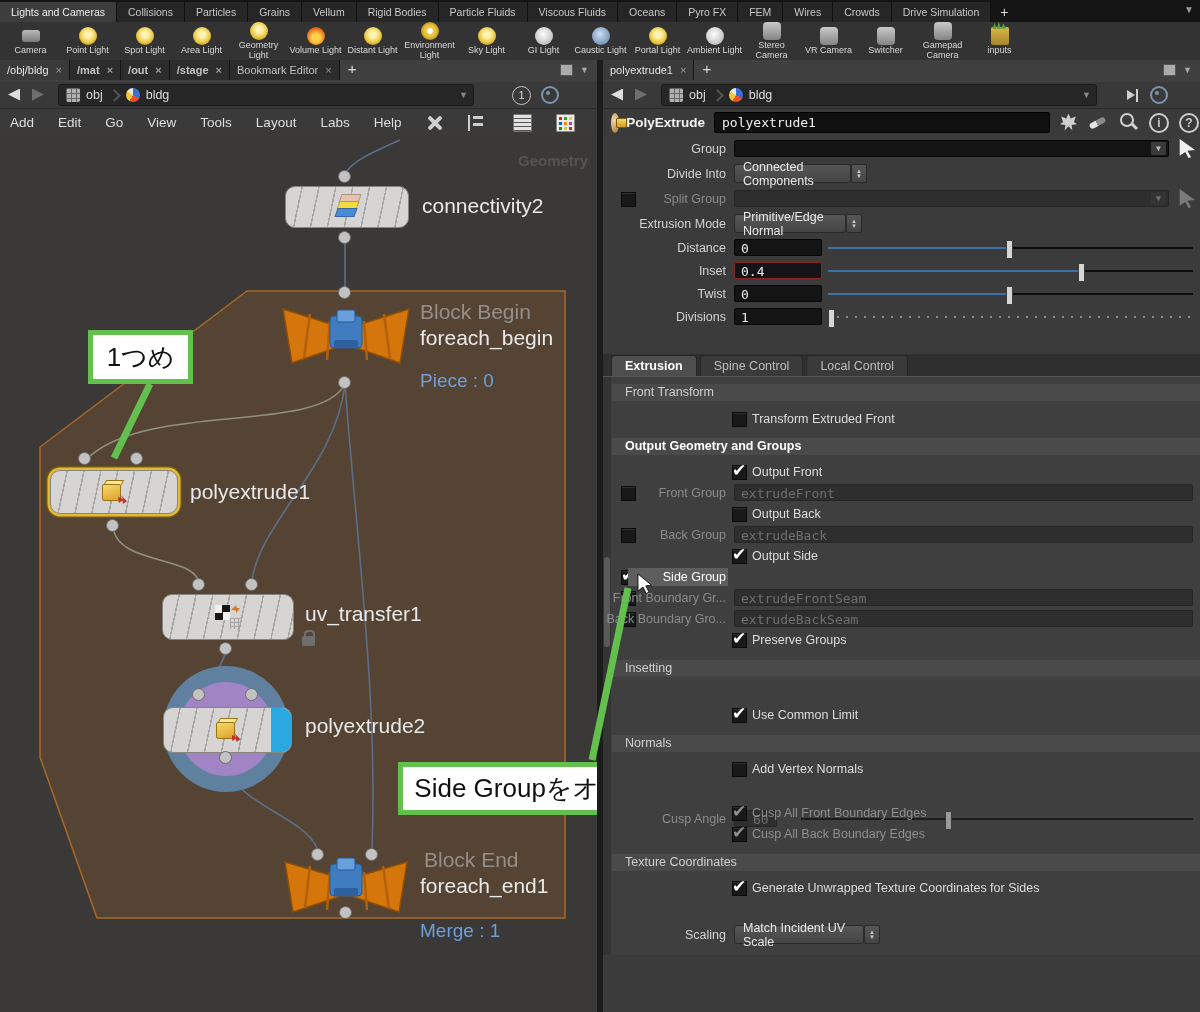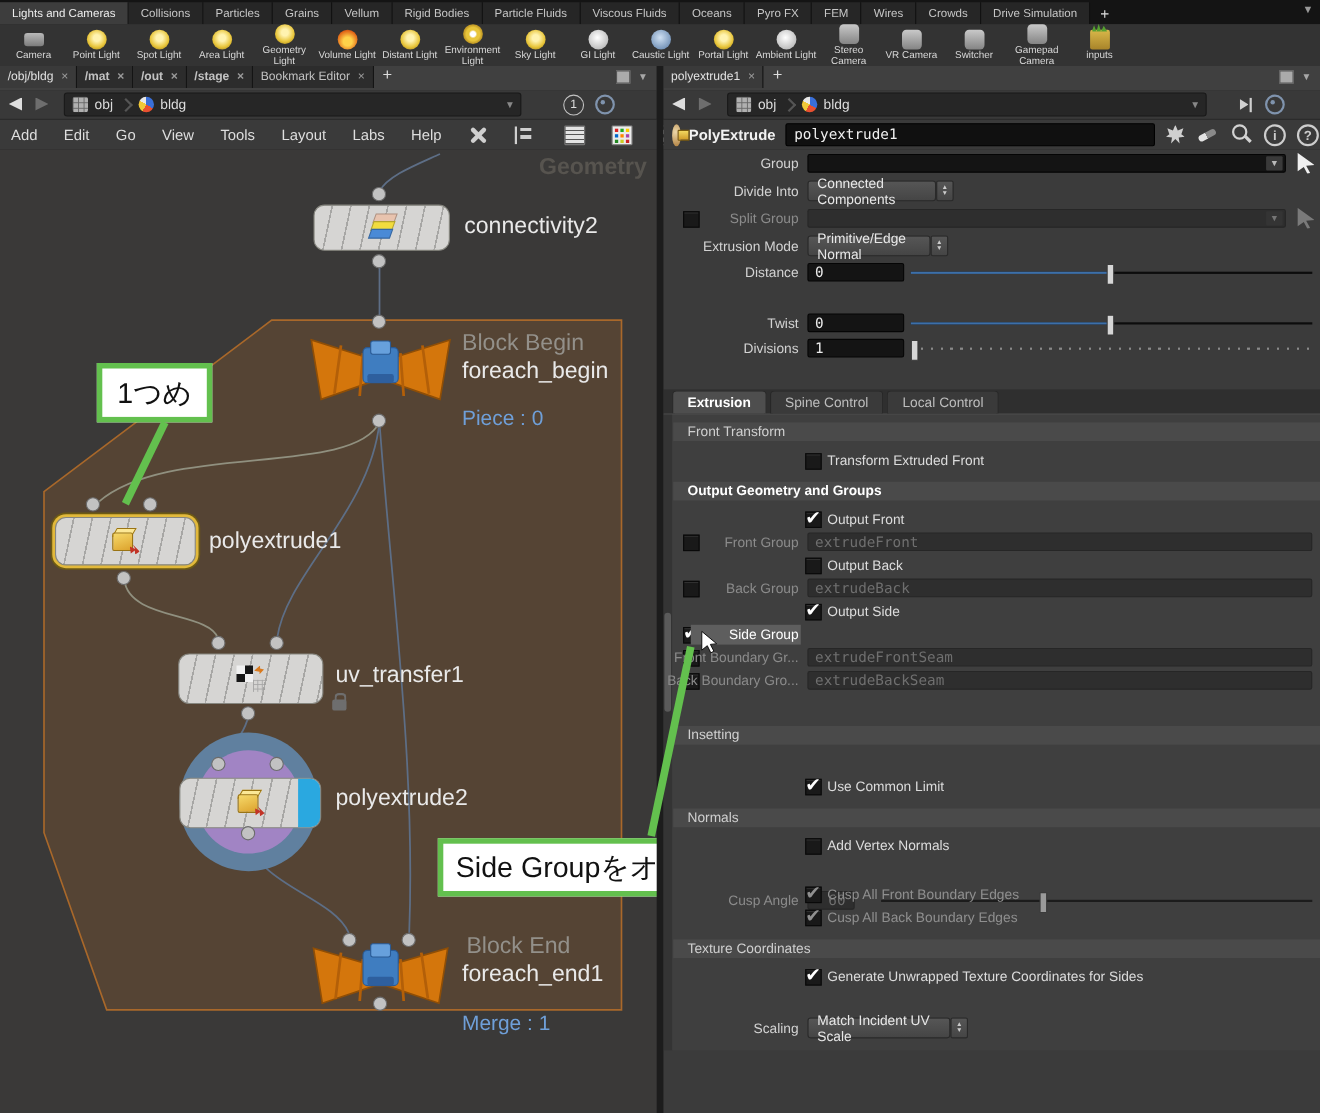--- a/index.html
+++ b/index.html
@@ -79,21 +79,21 @@
   .mi-box{width:18px;background:linear-gradient(#e8b83a,#b07818);border:1px solid #7a5408;border-radius:2px;}
   .mi-box::after{content:"";position:absolute;left:0;top:5px;width:18px;height:2px;background:#7a5408;}
   .mi-mag{width:18px;}
   .mi-mag::before{content:"";position:absolute;left:1px;top:0;width:9px;height:9px;border:2.5px solid #c9c9c9;border-radius:50%;}
   .mi-mag::after{content:"";position:absolute;left:11px;top:11px;width:6px;height:2.5px;background:#c9c9c9;transform:rotate(45deg);}
   .mi-eye{width:20px;background:#191919;border:1px solid #666;border-radius:2px;}
   .mi-eye::after{content:"";position:absolute;left:4px;top:4px;width:11px;height:7px;background:#e8e8e8;border-radius:50%;}
 
   
   #network{position:absolute;left:0;top:136px;width:598px;height:876px;background:#3a3938;overflow:hidden;}
-  .watermark{position:absolute;right:10px;top:4px;font-size:21px;font-weight:bold;color:#57544f;}
+  .watermark{position:absolute;right:10px;top:16px;font-size:15px;font-weight:bold;color:#57544f;}
   .nlabel{position:absolute;font-size:21px;color:#e9e9e9;white-space:nowrap;}
   .nlabel.dim{color:#93908a;}
   .ninfo{position:absolute;font-size:19px;color:#6f9fd8;white-space:nowrap;}
   .nodebody{position:absolute;height:40px;border:1px solid #86867f;border-radius:10px;
      background:#d6d5d3;background-image:repeating-linear-gradient(102deg,transparent 0 15px,rgba(110,110,108,.45) 15px 16.5px);
      display:flex;align-items:center;justify-content:center;}
   .nodebody.sel{box-shadow:0 0 0 2.5px #e2b93b,0 0 0 4px #6d5a14;}
   .ndot{position:absolute;width:13px;height:13px;border-radius:50%;background:#c2c2c2;border:1px solid #6c6c6c;box-sizing:border-box;}
   .bluecap{position:absolute;right:0;top:0;width:20px;height:100%;background:#2aa8e0;border-radius:0 9px 9px 0;}
   .ring{position:absolute;border-radius:50%;}
@@ -533,20 +533,29 @@
   </div>
   <div class="prow" style="top:238px;">
     <span class="plab">Distance</span>
     <span class="gfld nfld">0</span>
     <span class="slider" style="left:225px;width:365px;">
         <i class="track"></i>
         <i class="fill" style="width:180px;"></i>
         <i class="knob" style="left:178px;"></i>
       </span>
   </div>
+  <div class="prow" style="top:261px;">
+    <span class="plab">Inset</span>
+    <span class="gfld nfld insetf">0.4</span>
+    <span class="slider" style="left:225px;width:365px;">
+        <i class="track"></i>
+        <i class="fill" style="width:252px;"></i>
+        <i class="knob" style="left:250px;"></i>
+      </span>
+  </div>
   <div class="prow" style="top:284px;">
     <span class="plab">Twist</span>
     <span class="gfld nfld">0</span>
     <span class="slider" style="left:225px;width:365px;">
         <i class="track"></i>
         <i class="fill" style="width:180px;"></i>
         <i class="knob" style="left:178px;"></i>
       </span>
   </div>
   <div class="prow" style="top:307px;">
@@ -604,20 +613,24 @@
   <div class="prow" style="top:588px;">
     <span class="cbx" style="left:18px;"></span>
     <span class="plab dim">Front Boundary Gr...</span>
     <span class="gfld dis" style="width:459px;">extrudeFrontSeam</span>
   </div>
   <div class="prow" style="top:609px;">
     <span class="cbx" style="left:18px;"></span>
     <span class="plab dim">Back Boundary Gro...</span>
     <span class="gfld dis" style="width:459px;">extrudeBackSeam</span>
   </div>
+  <div class="prow" style="top:630px;">
+    <span class="cbx on" style="left:129px;"></span>
+    <span class="cblabel" style="left:149px;">Preserve Groups</span>
+  </div>
 
   <div class="sechead" style="top:660px;">Insetting</div>
   <div class="prow" style="top:705px;">
     <span class="cbx on" style="left:129px;"></span>
     <span class="cblabel" style="left:149px;">Use Common Limit</span>
   </div>
 
   <div class="sechead" style="top:735px;">Normals</div>
   <div class="prow" style="top:759px;">
     <span class="cbx" style="left:129px;"></span>

